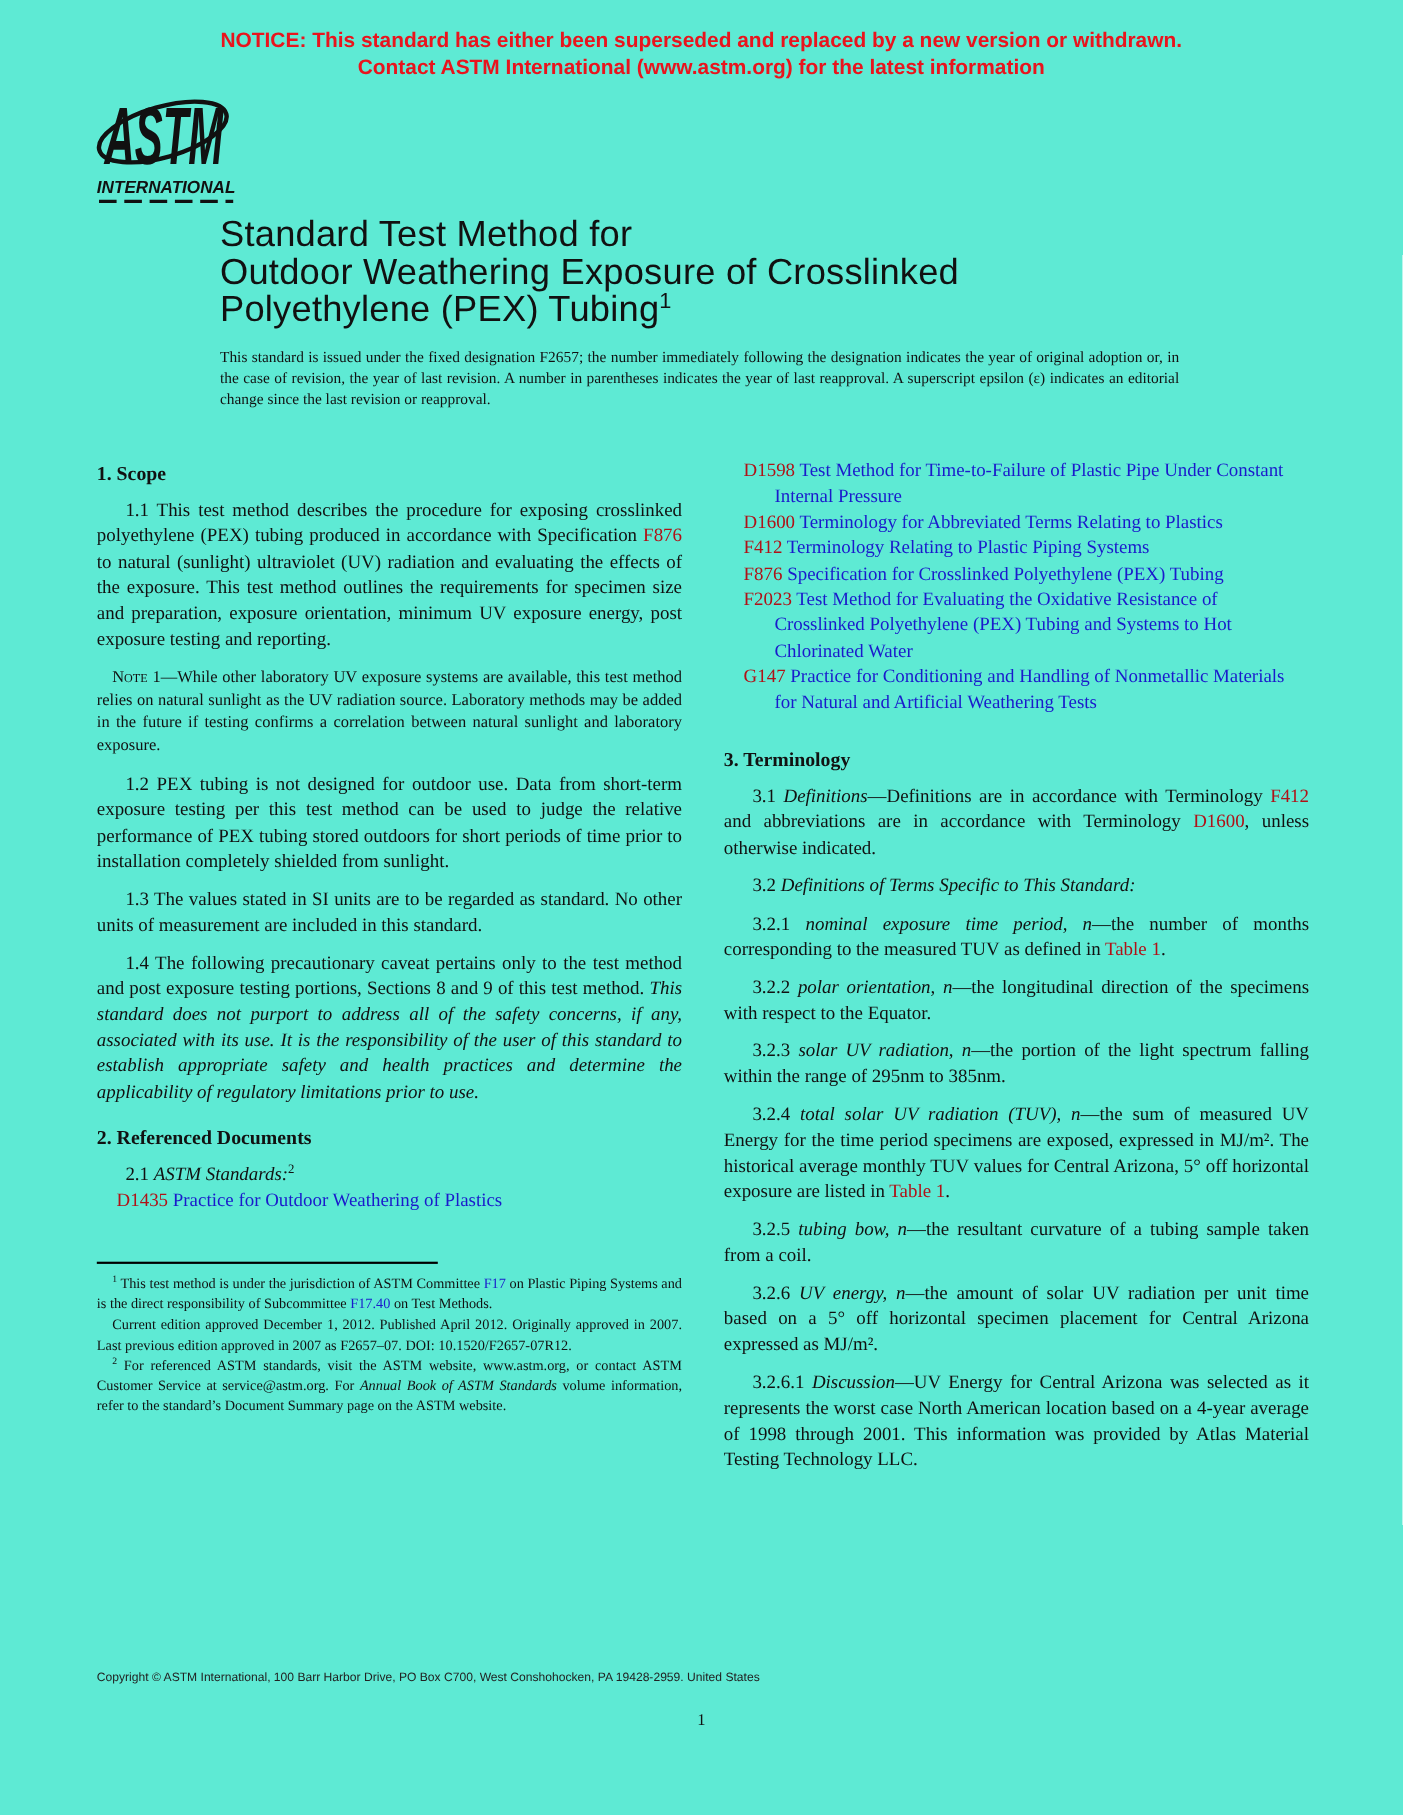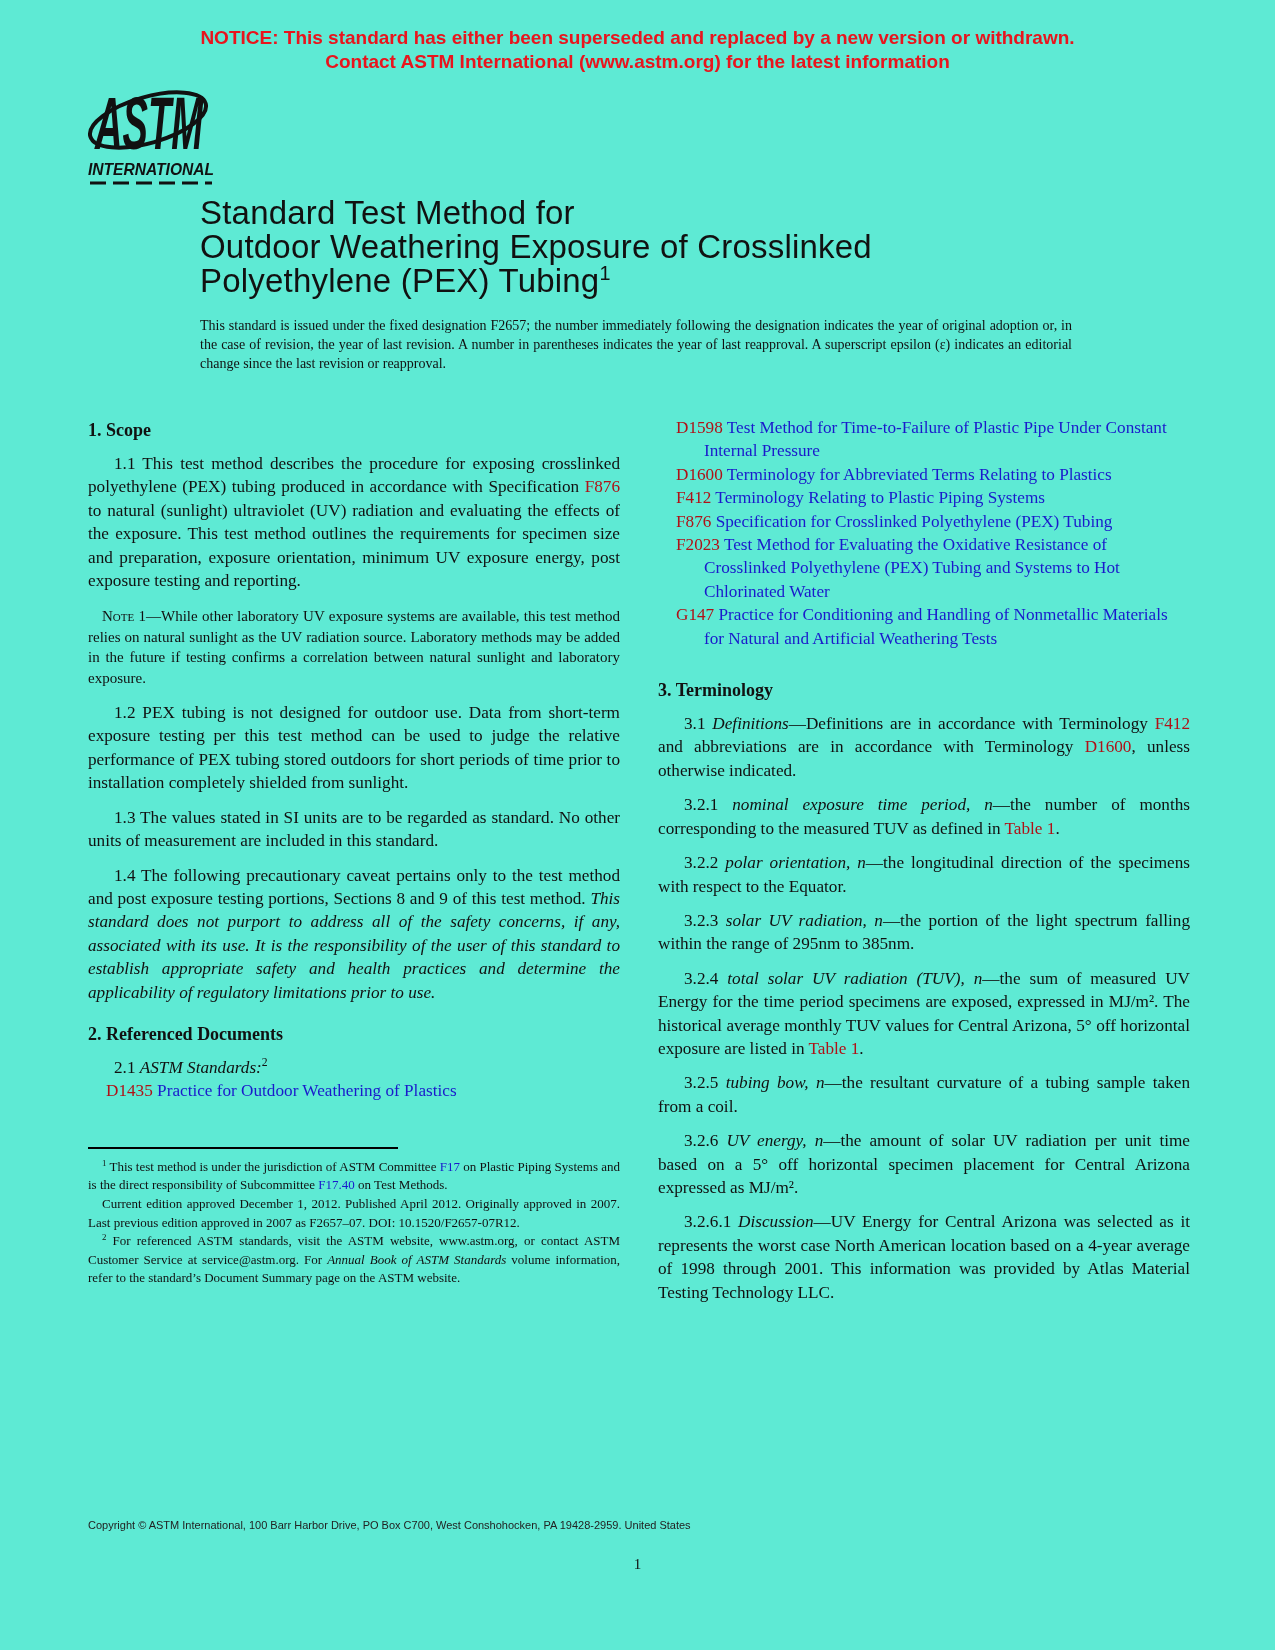--- a/index.html
+++ b/index.html
@@ -111,20 +111,21 @@
         <p class="ref-item"><span class="lr">F412</span><span class="lb"> Terminology Relating to Plastic Piping Systems</span></p>
         <p class="ref-item"><span class="lr">F876</span><span class="lb"> Specification for Crosslinked Polyethylene (PEX) Tubing</span></p>
         <p class="ref-item"><span class="lr">F2023</span><span class="lb"> Test Method for Evaluating the Oxidative Resistance of Crosslinked Polyethylene (PEX) Tubing and Systems to Hot Chlorinated Water</span></p>
         <p class="ref-item"><span class="lr">G147</span><span class="lb"> Practice for Conditioning and Handling of Nonmetallic Materials for Natural and Artificial Weathering Tests</span></p>
       </div>
 
       <h2 class="section terminology">3. Terminology</h2>
 
       <p class="para"><span>3.1 </span><em>Definitions</em><span>—Definitions are in accordance with Terminology </span><span class="lr">F412</span><span> and abbreviations are in accordance with Terminology </span><span class="lr">D1600</span><span>, unless otherwise indicated.</span></p>
 
+      <p class="para"><span>3.2 </span><em>Definitions of Terms Specific to This Standard:</em></p>
 
       <p class="para"><span>3.2.1 </span><em>nominal exposure time period, n</em><span>—the number of months corresponding to the measured TUV as defined in </span><span class="lr">Table 1</span><span>.</span></p>
 
       <p class="para"><span>3.2.2 </span><em>polar orientation, n</em><span>—the longitudinal direction of the specimens with respect to the Equator.</span></p>
 
       <p class="para"><span>3.2.3 </span><em>solar UV radiation, n</em><span>—the portion of the light spectrum falling within the range of 295nm to 385nm.</span></p>
 
       <p class="para"><span>3.2.4 </span><em>total solar UV radiation (TUV), n</em><span>—the sum of measured UV Energy for the time period specimens are exposed, expressed in MJ/m². The historical average monthly TUV values for Central Arizona, 5° off horizontal exposure are listed in </span><span class="lr">Table 1</span><span>.</span></p>
 
       <p class="para"><span>3.2.5 </span><em>tubing bow, n</em><span>—the resultant curvature of a tubing sample taken from a coil.</span></p>

